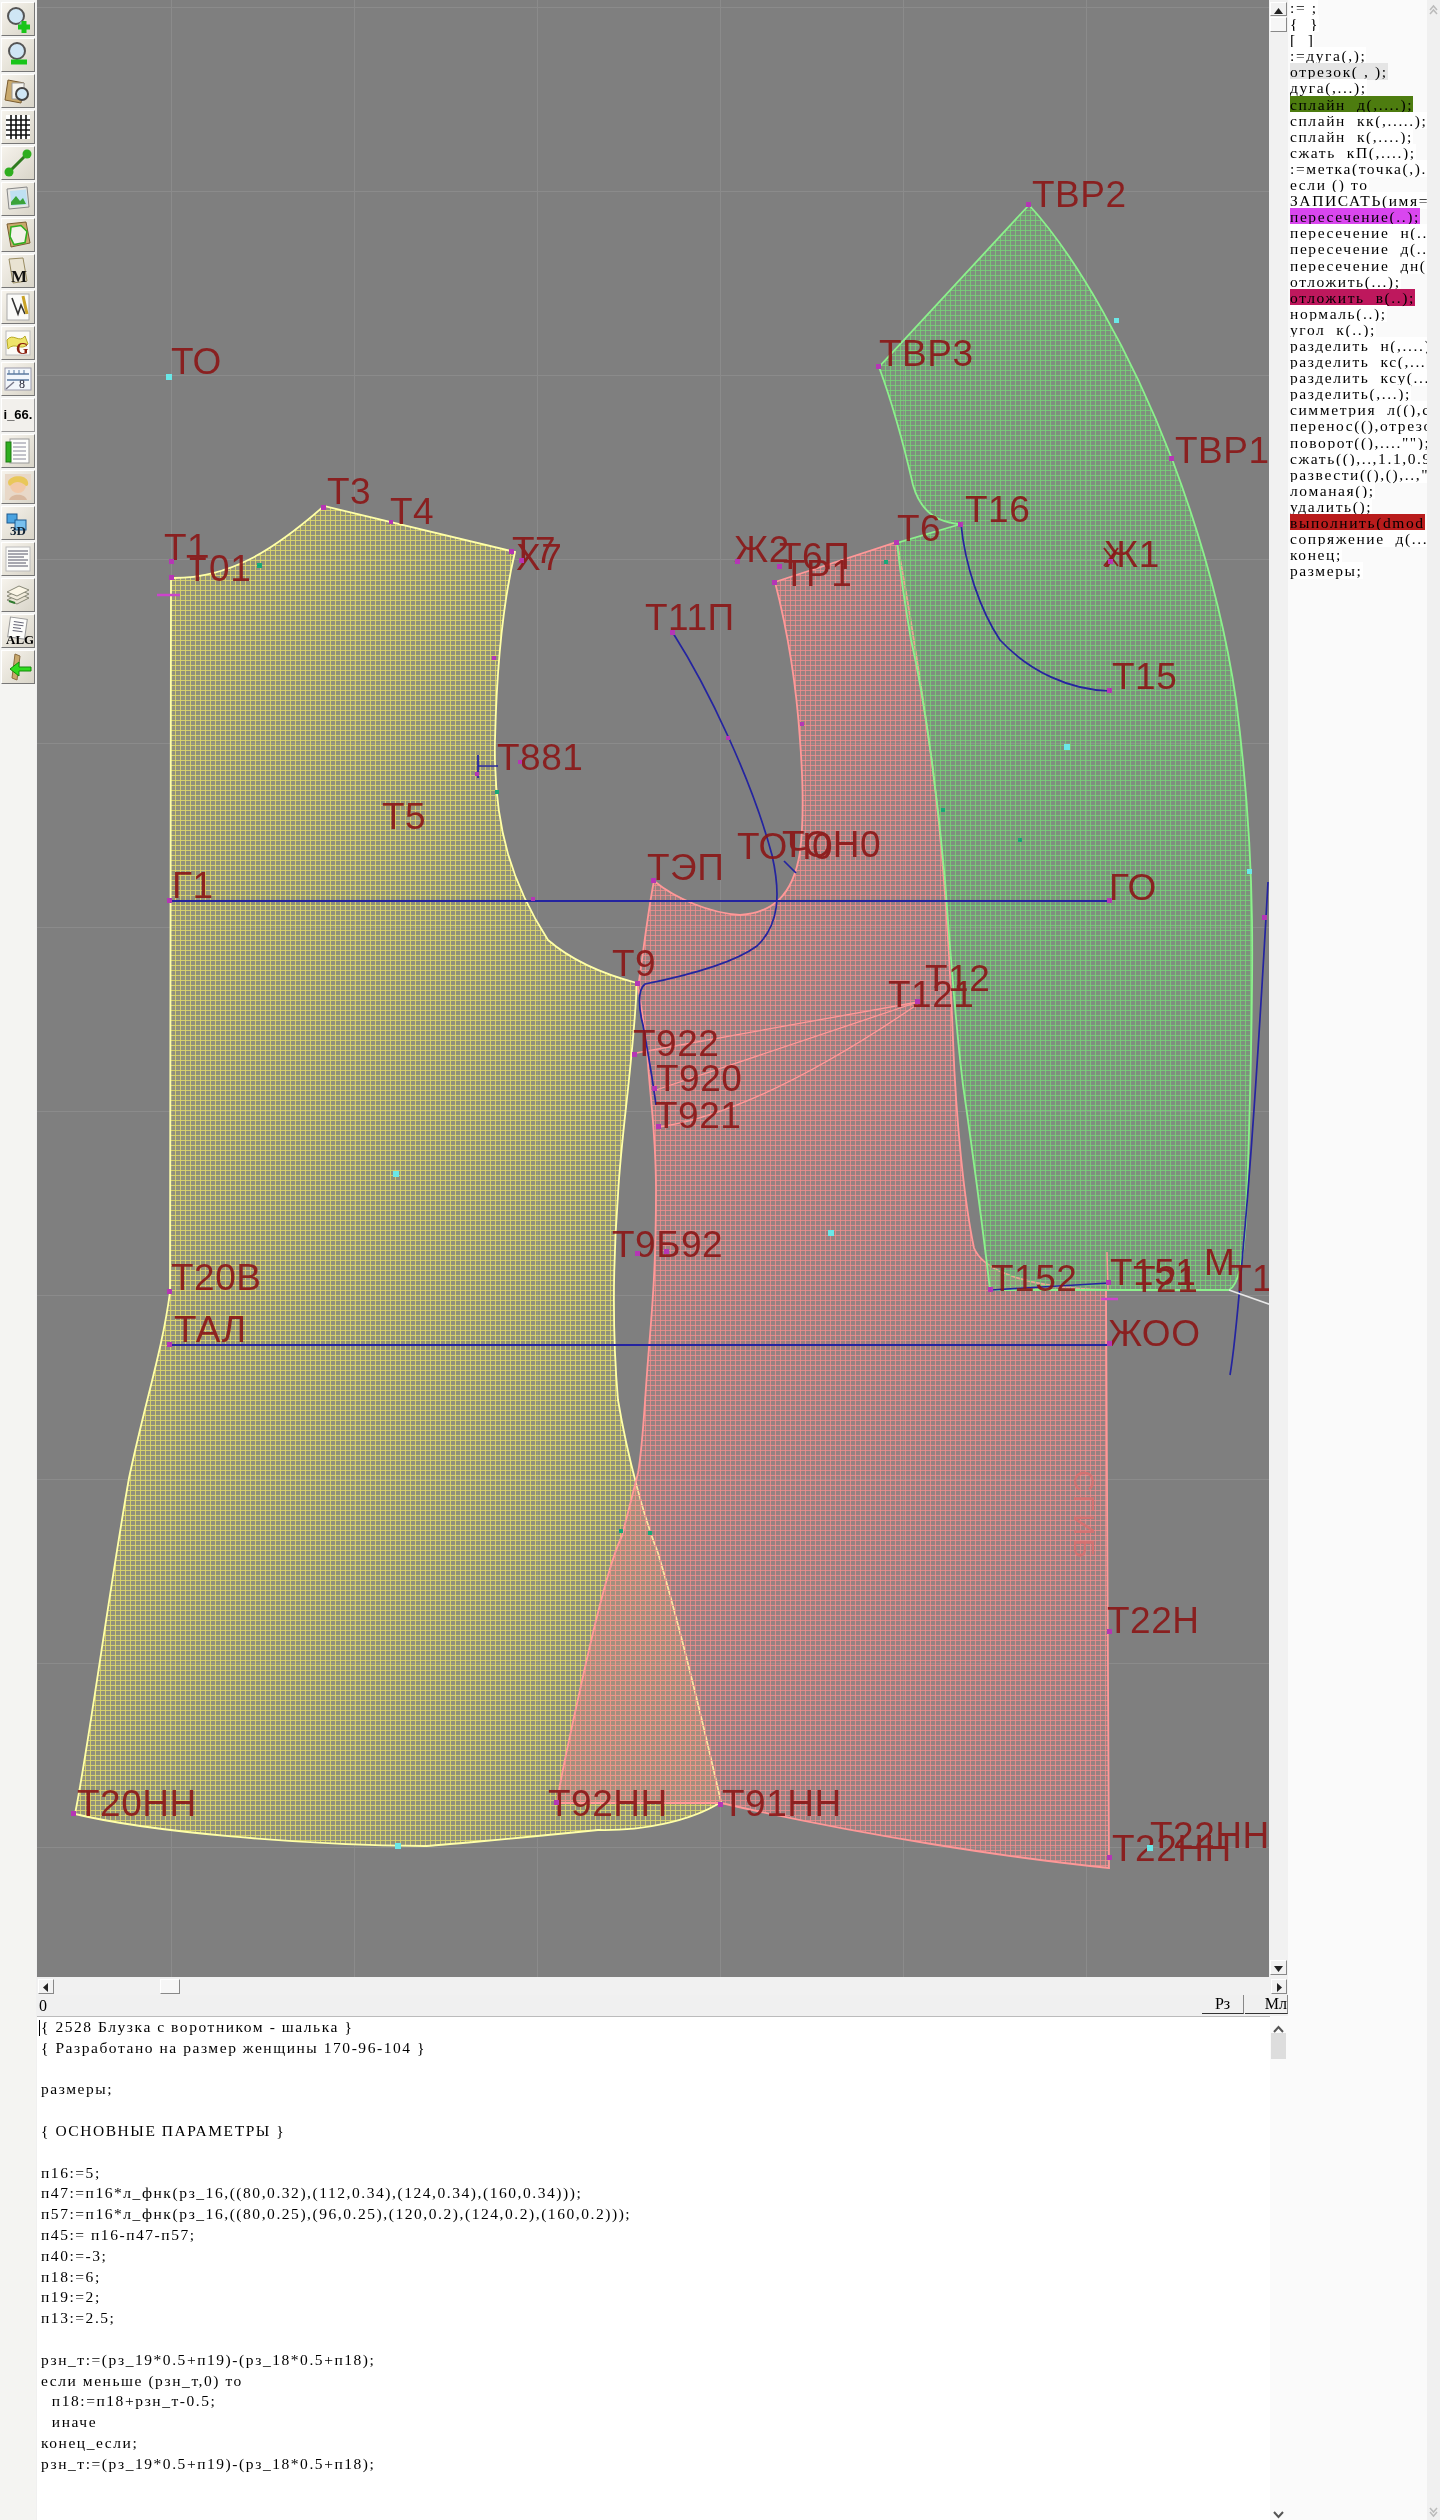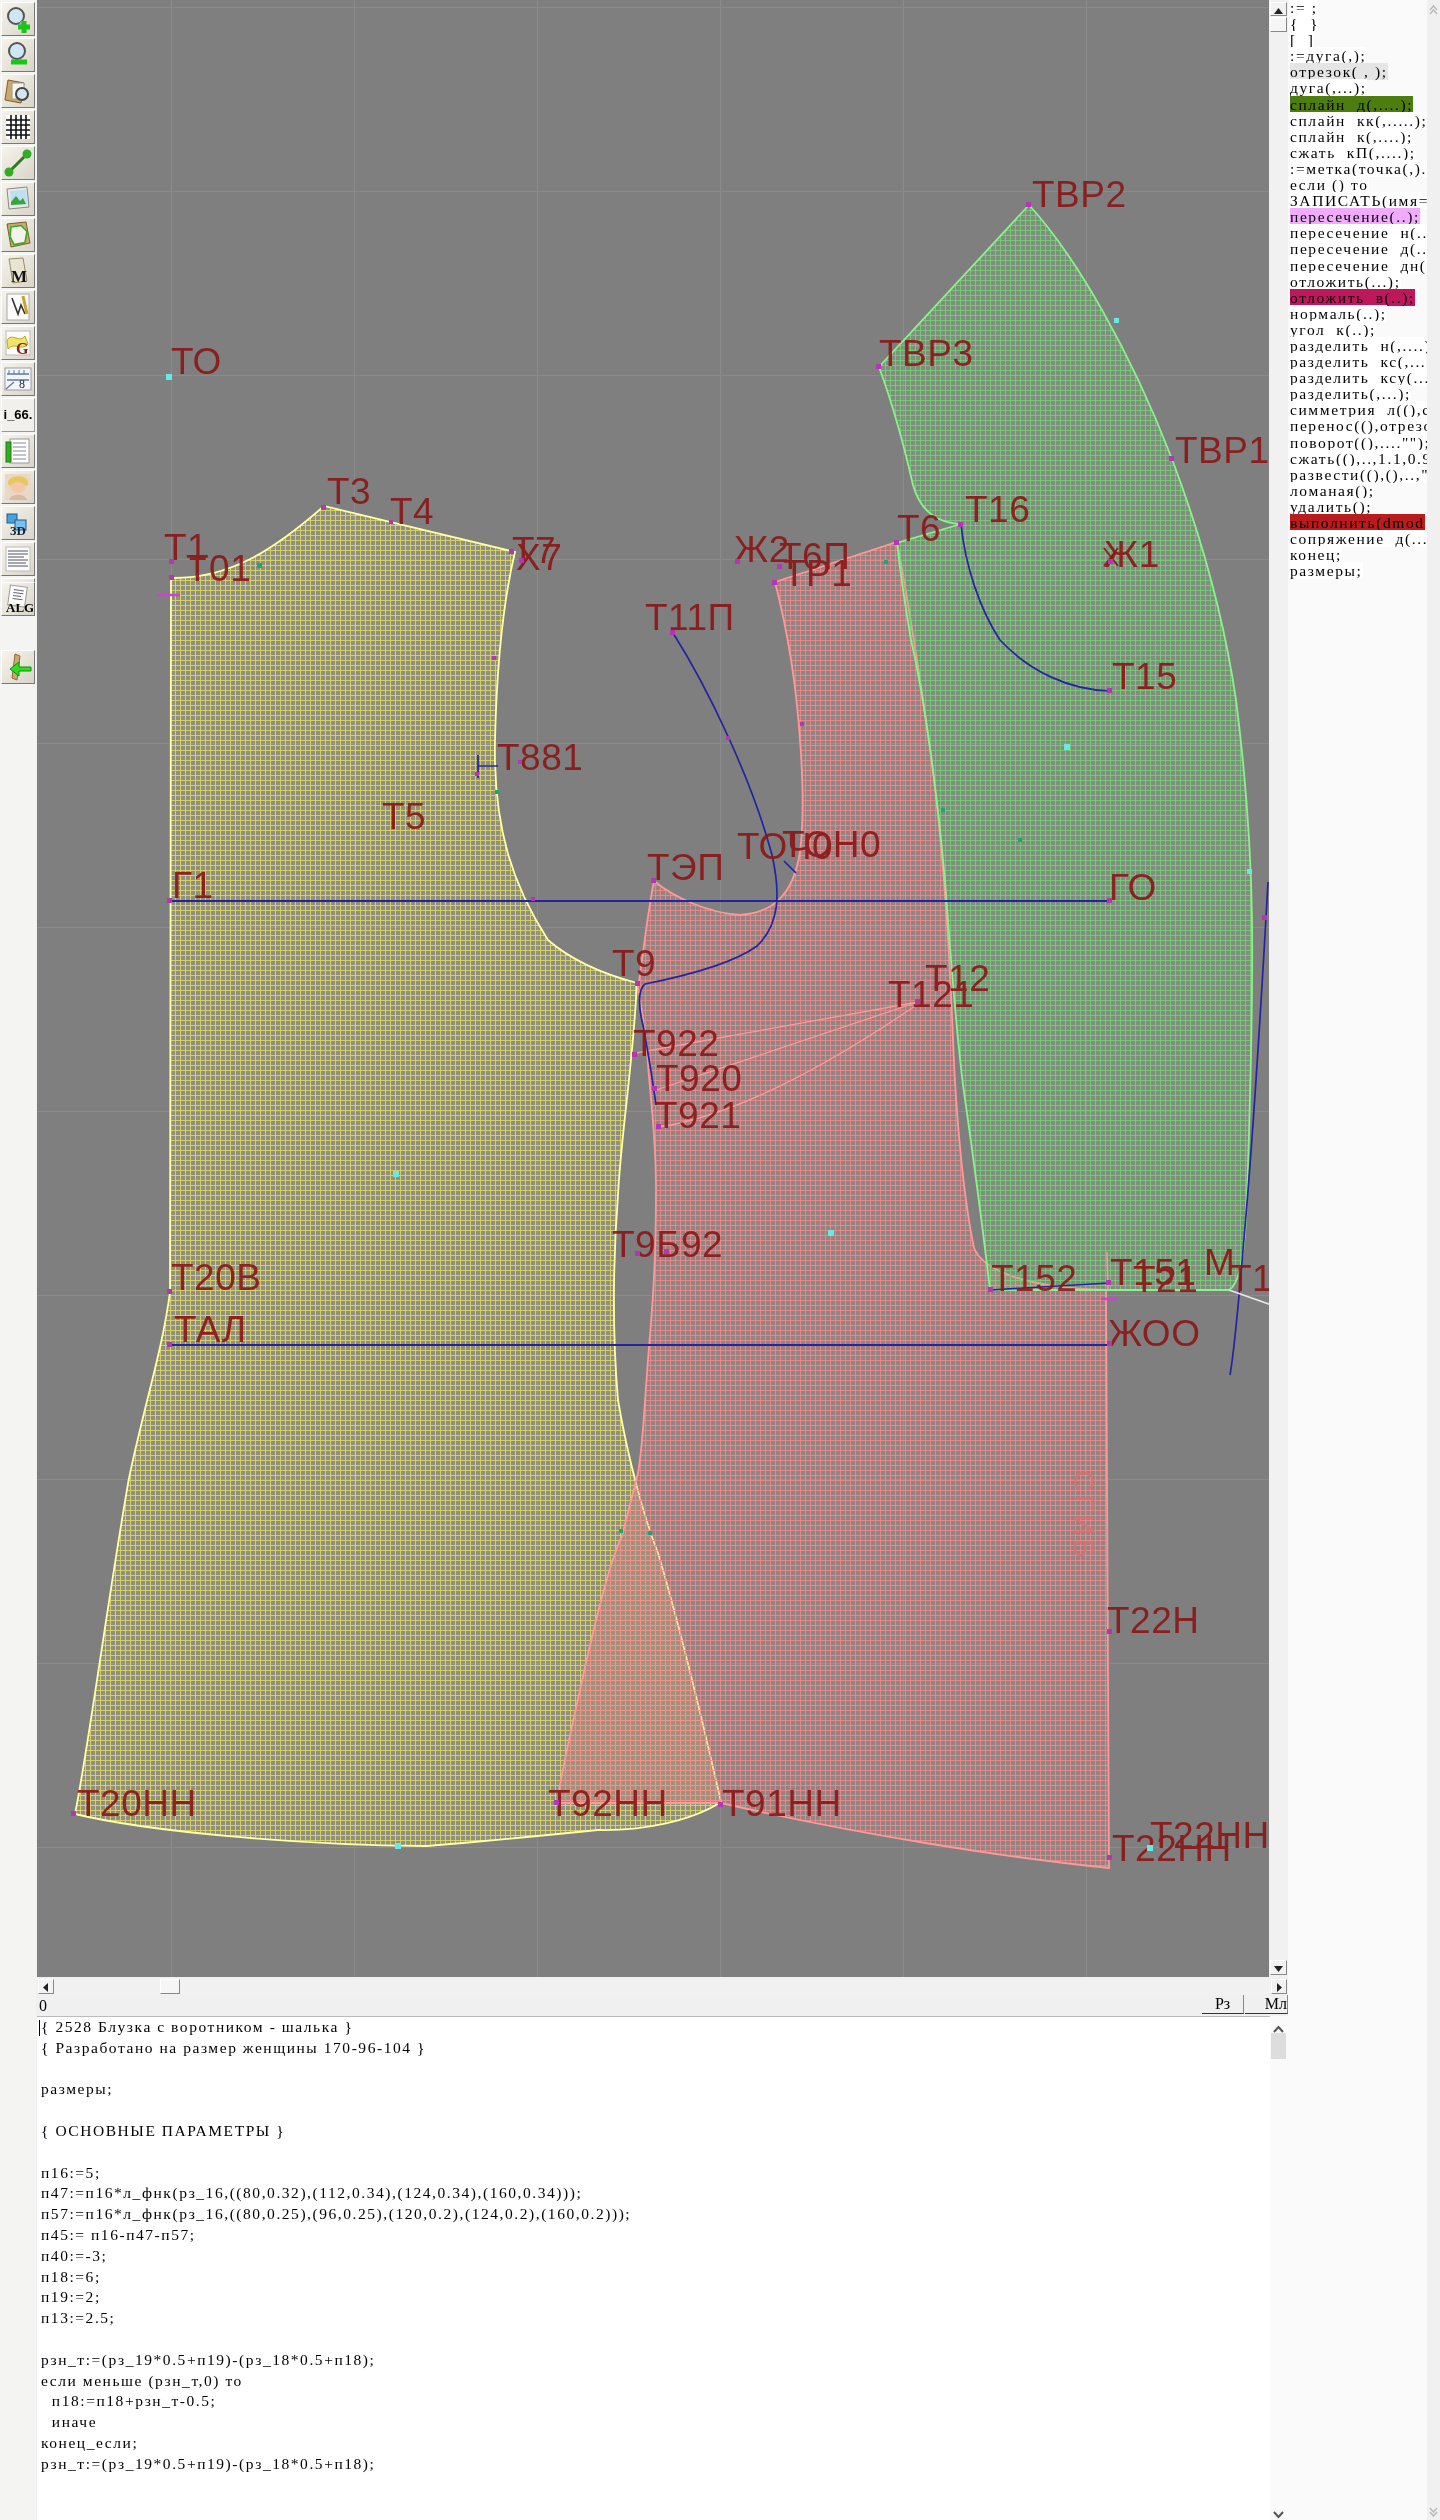--- a/index.html
+++ b/index.html
@@ -143,21 +143,21 @@
 
 <div class="tb" style="top:578px;">
     <svg width="30" height="30">
       <path d="M4 20l12-6 10 4-12 6z" fill="#e7e2d2" stroke="#887"></path>
       <path d="M4 16l12-6 10 4-12 6z" fill="#f2ecdc" stroke="#887"></path>
       <path d="M4 12l12-6 10 4-12 6z" fill="#fbf6e6" stroke="#887"></path>
       <path d="M6 21l6 2" stroke="#2d7a2d" stroke-width="2"></path>
     </svg>
   </div>
 
-<div class="tb" style="top:582px;">
+<div class="tb" style="top:614px;">
     <svg width="30" height="30">
       <rect x="6" y="2" width="17" height="20" fill="#fdfdfb" stroke="#999" transform="rotate(8 14 12)"></rect>
       <path d="M10 6h10M10 9h10M10 12h8M10 15h10" stroke="#667" stroke-width="1" transform="rotate(8 14 12)"></path>
       <text x="3" y="28" font-size="13" font-weight="bold" font-family="Liberation Serif,serif" fill="#000">ALG</text>
     </svg>
   </div>
 
 <div class="tb" style="top:650px;">
     <svg width="30" height="30">
       <path d="M12 2l5 2-3 24-5-2z" fill="#c9a96d" stroke="#8a6c40"></path>
@@ -366,21 +366,21 @@
 <span style="background:#fff">:=дуга(,);</span>
 <span style="background:#e5e5e5">отрезок( , );</span>
 <span style="background:#fff">дуга(,...);</span>
 <span style="background:#4d7c0f">сплайн  д(,....);</span>
 <span style="background:#fff">сплайн  кк(,.....);</span>
 <span style="background:#fff">сплайн  к(,....);</span>
 <span style="background:#fff">сжать  кП(,....);</span>
 <span style="background:#fff">:=метка(точка(,)..</span>
 <span style="background:#fff">если () то</span>
 <span style="background:#fff">ЗАПИСАТЬ(имя=</span>
-<span style="background:#f0abfc">пересечение(..);</span>
+<span style="background:#d946ef">пересечение(..);</span>
 <span style="background:#fff">пересечение  н(..</span>
 <span style="background:#fff">пересечение  д(..</span>
 <span style="background:#fff">пересечение  дн(</span>
 <span style="background:#fff">отложить(...);</span>
 <span style="background:#be185d">отложить  в(..);</span>
 <span style="background:#fff">нормаль(..);</span>
 <span style="background:#fff">угол  к(..);</span>
 <span style="background:#fff">разделить  н(,....)</span>
 <span style="background:#fff">разделить  кс(,...</span>
 <span style="background:#fff">разделить  ксу(...</span>

